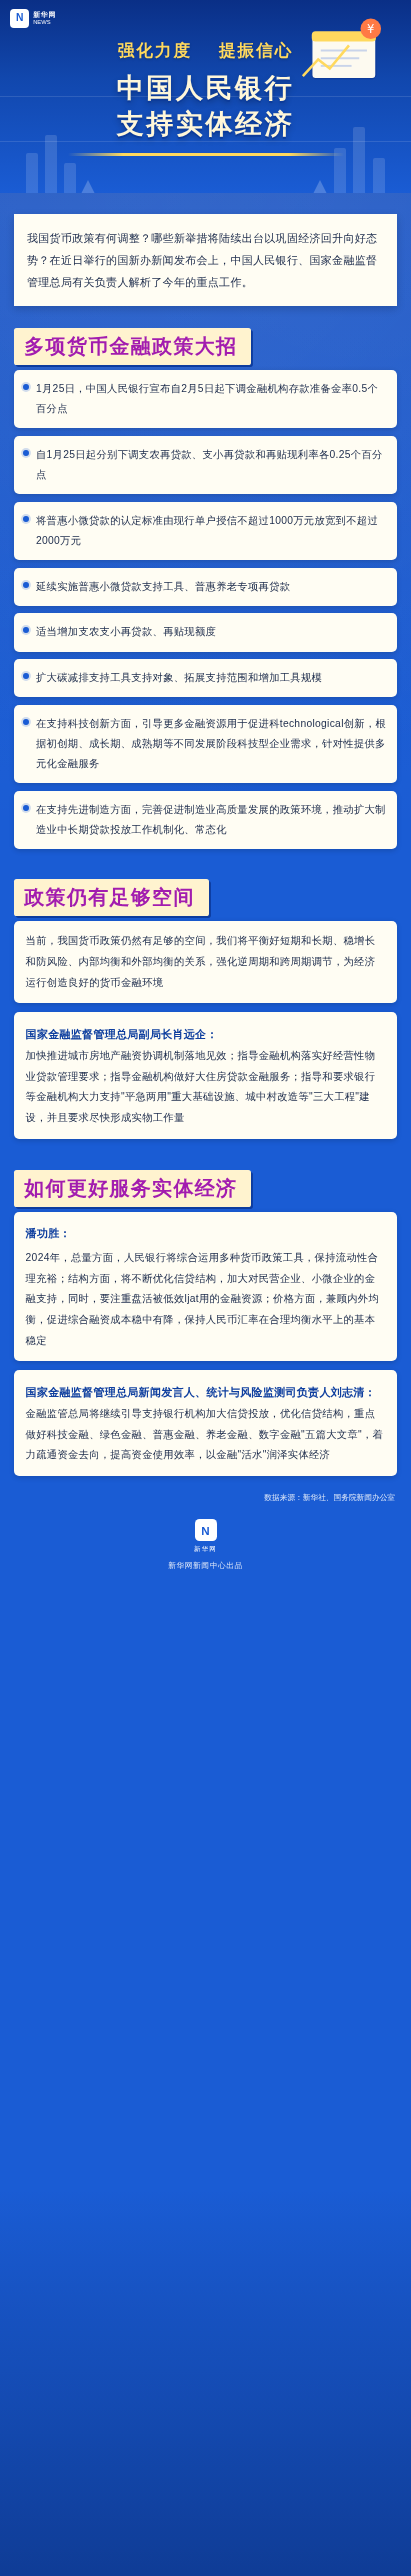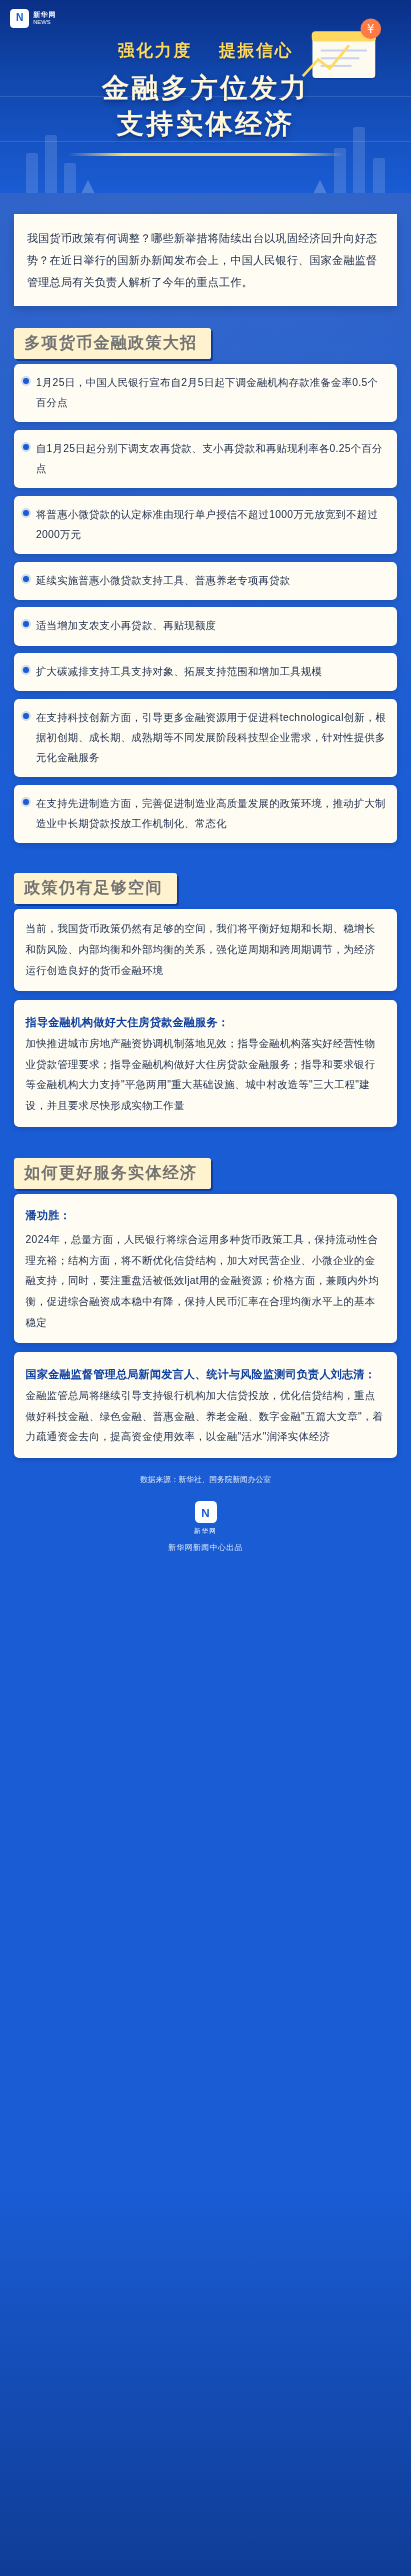--- a/index.html
+++ b/index.html
@@ -117,22 +117,22 @@
     box-shadow: 0 2.6px 7.7px rgba(0,0,0,.18);
   }
 
   .section-head {
     margin: 22px 0 5.1px;
     display: inline-block;
     position: relative;
   }
   .section-head .bg {
     background: #fff3cf;
-    color: #737373;
-    font-size: 16px;
+    color: #a21caf;
+    font-size: 20px;
     font-weight: bold;
     letter-spacing: 1.3px;
     padding: 5.1px 14px 5.1px 10.3px;
     border-radius: 2.6px;
     display: inline-block;
     box-shadow: 1.9px 1.9px 0 #0d3c9e;
   }
 
   .item {
     background: #fffdf3;
@@ -172,22 +172,22 @@
     color: #0f3f9f;
     font-size: 11px;
     display: block;
     margin-bottom: 1.3px;
   }
   .speaker .who.solo { margin-bottom: 3.9px; }
   .speaker p { margin: 0; }
 
   .footer {
     margin-top: 16.7px;
-    padding: 0 26px 0;
-    text-align: center;
+    padding: 0 16px 0;
+    text-align: right;
     font-size: 7.7px;
     color: rgba(255,255,255,.85);
   }
   .footer-logo {
     margin: 16.7px auto 6.4px;
     display: flex; flex-direction: column; align-items: center; gap: 3.9px;
   }
   .footer-badge {
     width: 22px; height: 22px; border-radius: 4.5px;
     background: #fff; color: #1a5cd4;
@@ -239,21 +239,21 @@
       <text x="126" y="32" font-size="18" fill="#fff" text-anchor="middle" font-family="DejaVu Sans">¥</text>
       <path d="M20 100 L44 74 L62 88 L92 52" stroke="#ffd95e" stroke-width="4" fill="none"></path>
     </svg>
 
     <div class="hero-title-wrap">
       <div class="kicker">
         <span>强化力度</span>
         <span>提振信心</span>
       </div>
       <div class="main-title">
-        <span class="l1">金融多方位发力</span>
+        <span class="l1">中国人民银行</span>
         <span class="l2">支持实体经济</span>
       </div>
       <div class="title-underline"></div>
     </div>
   </div>
 
   <div class="content">
 
     <div class="lead-card">我国货币政策有何调整？哪些新举措将陆续出台以巩固经济回升向好态势？在近日举行的国新办新闻发布会上，中国人民银行、国家金融监督管理总局有关负责人解析了今年的重点工作。</div>
 
@@ -273,21 +273,21 @@
 
     
     <div class="section-head">
       <span class="bg">政策仍有足够空间</span>
     </div>
 
     <div class="speaker">
       <p>当前，我国货币政策仍然有足够的空间，我们将平衡好短期和长期、稳增长和防风险、内部均衡和外部均衡的关系，强化逆周期和跨周期调节，为经济运行创造良好的货币金融环境</p>
     </div>
     <div class="speaker">
-      <span class="who">指导金融机构做好大住房贷款金融服务：</span>
+      <span class="who">国家金融监督管理总局副局长肖远企：</span>
       <p>加快推进城市房地产融资协调机制落地见效；指导金融机构落实好经营性物业贷款管理要求；指导金融机构做好大住房贷款金融服务；指导和要求银行等金融机构大力支持"平急两用"重大基础设施、城中村改造等"三大工程"建设，并且要求尽快形成实物工作量</p>
     </div>
 
     
     <div class="section-head">
       <span class="bg">如何更好服务实体经济</span>
     </div>
 
     <div class="speaker">
       <span class="who solo">潘功胜：</span>

